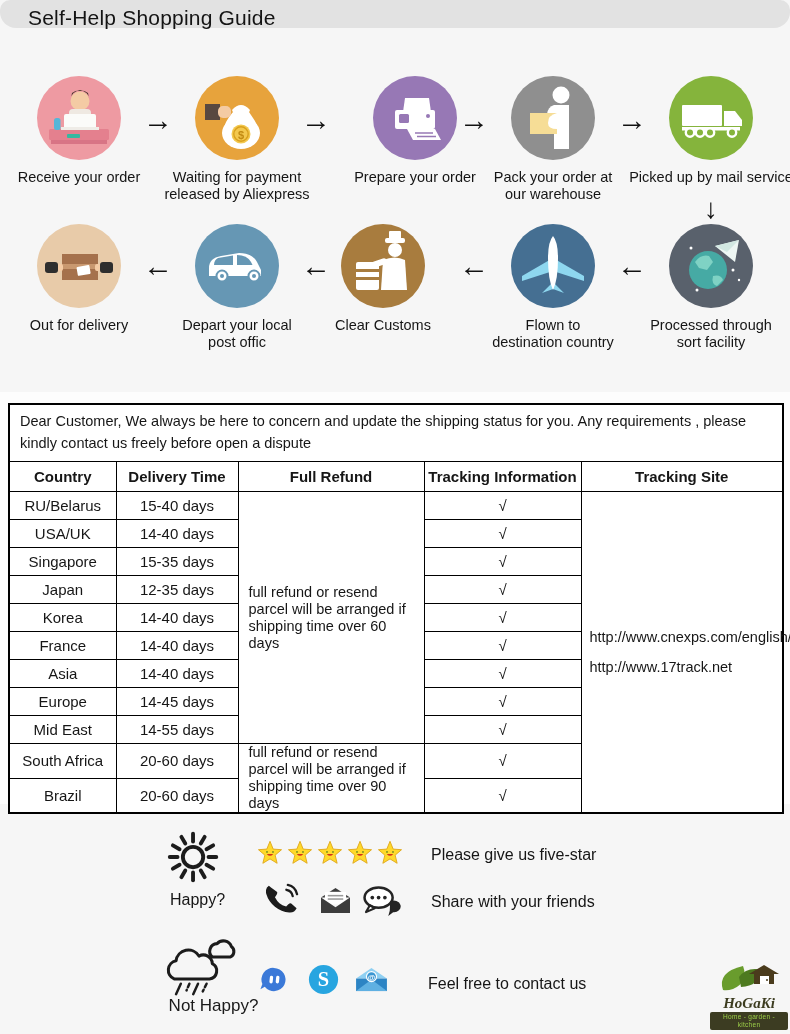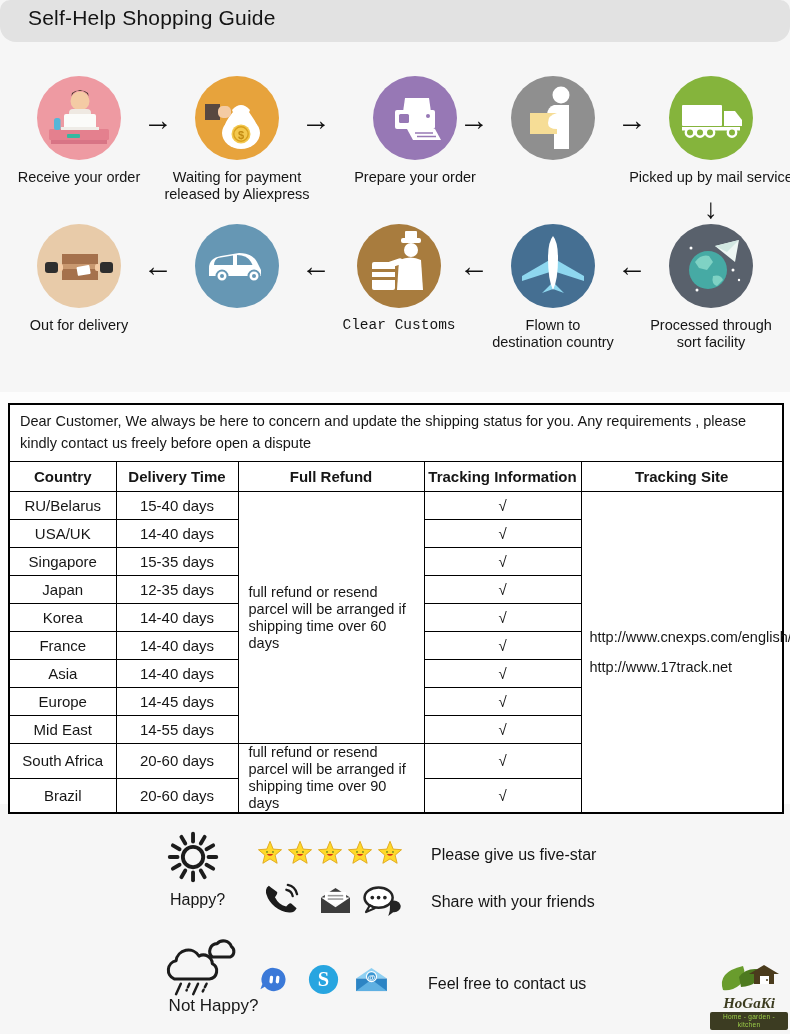--- a/index.html
+++ b/index.html
@@ -1,18 +1,18 @@
 <!DOCTYPE html>
 <html><head>
 <meta charset="utf-8">
 <style>
   html,body{margin:0;padding:0;background:#fff;}
   .page{position:relative;width:790px;height:1034px;background:#f6f6f6;font-family:"Liberation Sans",sans-serif;color:#1a1a1a;overflow:hidden;}
   .table-band{position:absolute;left:0;top:392px;width:790px;height:412px;background:#fdfdfd;}
-  .titlebar{position:absolute;left:0;top:0;width:790px;height:42px;background:#e2e2e2;border-radius:10px 10px 16px 16px;}
+  .titlebar{position:absolute;left:0;top:0;width:790px;height:28px;background:#e2e2e2;border-radius:10px 10px 16px 16px;}
   .page-title{position:absolute;left:28px;top:6px;font-size:21px;color:#141414;letter-spacing:.2px;}
   .abs{position:absolute;}
   .flow-col{position:absolute;width:158px;text-align:center;}
   .circle{width:84px;height:84px;border-radius:50%;margin:0 auto;overflow:hidden;}
   .circle svg{width:84px;height:84px;display:block;}
   .flow-label{margin:9px 0 0 -6px;width:170px;font-size:14.5px;line-height:17px;white-space:pre-line;color:#151515;}
   .arrow{position:absolute;width:36px;height:34px;line-height:34px;text-align:center;font-size:30px;color:#111;}
   #info-table{position:absolute;left:8px;top:403px;width:774px;border-collapse:collapse;table-layout:fixed;background:#fff;border:2px solid #000;}
   #info-table td,#info-table th{border:1px solid #000;font-size:15px;text-align:center;padding:0;color:#161616;}
   .notice-cell{height:48px;text-align:left !important;padding:4px 10px !important;font-size:14.5px !important;line-height:1.5;}
@@ -89,20 +89,22 @@
       <div class="flow-col" style="left: 474px; top: 76px;">
         <div class="circle" style="background:#8f8f8f">
           <svg viewBox="0 0 84 84">
    <circle cx="50" cy="19" r="8.5" fill="#fff"></circle>
    <path d="M43 29 h15 v44 h-15z" fill="#fff"></path>
    <path d="M43 29 q-6 2 -7 9 l2 9 5 0z" fill="#fff"></path>
    <rect x="19" y="37" width="27" height="21" fill="#f6dd96"></rect>
    <path d="M46 37 q-9 2 -9 10 q0 6 9 6z" fill="#fff"></path>
           </svg>
         </div>
+        <div class="flow-label">Pack your order at
+our warehouse</div>
       </div>
       <span class="arrow" style="left: 456px; top: 103px;">→</span>
       <div class="flow-col" style="left: 632px; top: 76px;">
         <div class="circle" style="background:#85b43c">
           <svg viewBox="0 0 84 84">
    <rect x="13" y="29" width="40" height="21" rx="1" fill="#fff"></rect>
    <path d="M55 35 h11 l7 9 v6 h-18z" fill="#fff"></path>
    <rect x="13" y="51" width="58" height="3.5" fill="#fff"></rect>
    <circle cx="21" cy="56.5" r="4.2" fill="#85b43c" stroke="#fff" stroke-width="2.4"></circle>
    <circle cx="31" cy="56.5" r="4.2" fill="#85b43c" stroke="#fff" stroke-width="2.4"></circle>
@@ -132,23 +134,25 @@
           <svg viewBox="0 0 84 84">
    <path d="M14 52 v-8 q0 -10 12 -12 l18 -3 q13 0 18 9 l4 8 v6 h-52z" fill="#fff"></path>
    <path d="M23 34 l15 -2.6 v9.6 h-19 q0 -5 4 -7z" fill="#6697b4"></path>
    <path d="M42 31 q10 0 14 7 l1.5 3 h-15.5z" fill="#6697b4"></path>
    <circle cx="27" cy="52" r="5.5" fill="#fff" stroke="#6697b4" stroke-width="2"></circle>
    <circle cx="27" cy="52" r="2" fill="#6697b4"></circle>
    <circle cx="59" cy="52" r="5.5" fill="#fff" stroke="#6697b4" stroke-width="2"></circle>
    <circle cx="59" cy="52" r="2" fill="#6697b4"></circle>
           </svg>
         </div>
+        <div class="flow-label">Depart your local
+post offic</div>
       </div>
       <span class="arrow" style="left: 140px; top: 249px;">←</span>
-      <div class="flow-col" style="left: 320px; top: 224px; font-family: Liberation Mono, monospace;">
+      <div class="flow-col" style="left: 304px; top: 224px;">
         <div class="circle" style="background:#a87c3e">
           <svg viewBox="0 0 84 84">
    <rect x="15" y="38" width="23" height="28" rx="2" fill="#fff"></rect>
    <rect x="15" y="45" width="23" height="3" fill="#a87c3e"></rect>
    <rect x="15" y="53" width="23" height="3" fill="#a87c3e"></rect>
    <circle cx="54" cy="26" r="7" fill="#fff"></circle>
    <rect x="44" y="14" width="20" height="5" rx="2" fill="#fff"></rect>
    <rect x="48" y="7" width="12" height="8" rx="1" fill="#fff"></rect>
    <path d="M42 36 q12 -5 22 0 l2 30 -26 0z" fill="#fff"></path>
    <rect x="30" y="36" width="16" height="6" rx="3" fill="#fff" transform="rotate(-18 38 39)"></rect>

